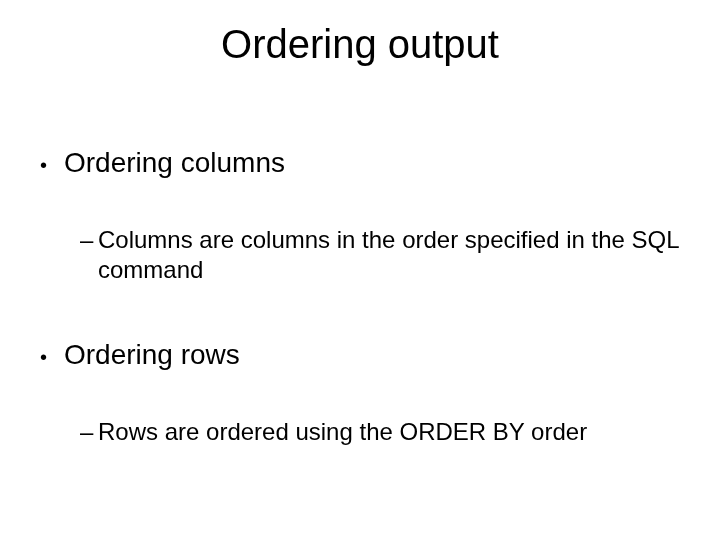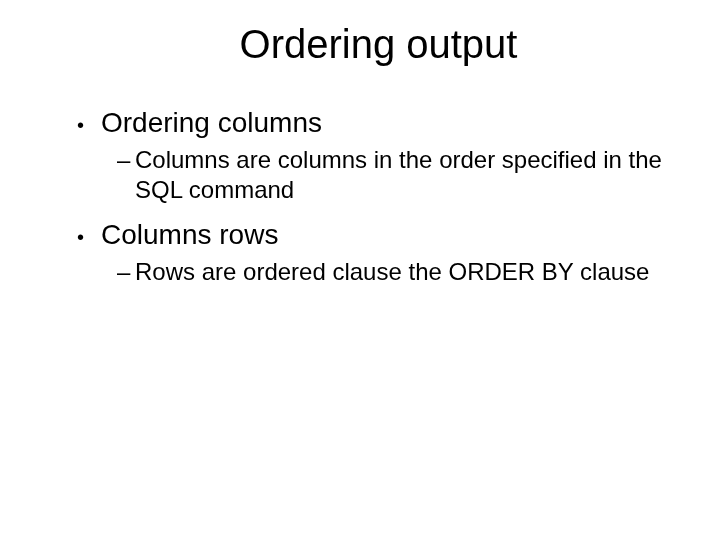--- a/index.html
+++ b/index.html
@@ -9,21 +9,20 @@
     height: 540px;
     background: #fff;
     font-family: Arial, Helvetica, sans-serif;
     color: #000;
   }
   .slide {
     box-sizing: border-box;
     width: 720px;
     height: 540px;
     padding-top: 16px;
-    padding-left: 37px;
   }
   .title {
     text-align: center;
     font-size: 40px;
     font-weight: 400;
     margin: 6px 0 40px 0;
   }
   ul.level1 {
     list-style: none;
     margin: 0;
@@ -54,20 +53,21 @@
     display: flex;
     align-items: baseline;
     margin-bottom: 4px;
   }
   ul.level2 > li > .dash {
     width: 18px;
     flex: 0 0 18px;
   }
   .l1-text, .l2-text {
     flex: 1 1 auto;
+    margin-top: 40px;
   }
 </style>
 </head>
 <body>
 
 <div class="slide">
 
   <h1 class="title">Ordering output</h1>
 
   <ul class="level1">
@@ -81,25 +81,25 @@
         <li>
           <span class="dash">–</span>
           <span class="l2-text">Columns are columns in the order specified in the SQL command</span>
         </li>
       </ul>
     </li>
 
     <li>
       <div class="bullet-row">
         <span class="dot">•</span>
-        <span class="l1-text">Columns rows</span>
+        <span class="l1-text">Ordering rows</span>
       </div>
       <ul class="level2">
         <li>
           <span class="dash">–</span>
-          <span class="l2-text">Rows are ordered clause the ORDER BY clause</span>
+          <span class="l2-text">Rows are ordered using the ORDER BY order</span>
         </li>
       </ul>
     </li>
 
   </ul>
 
 </div>
 
 </body></html>

